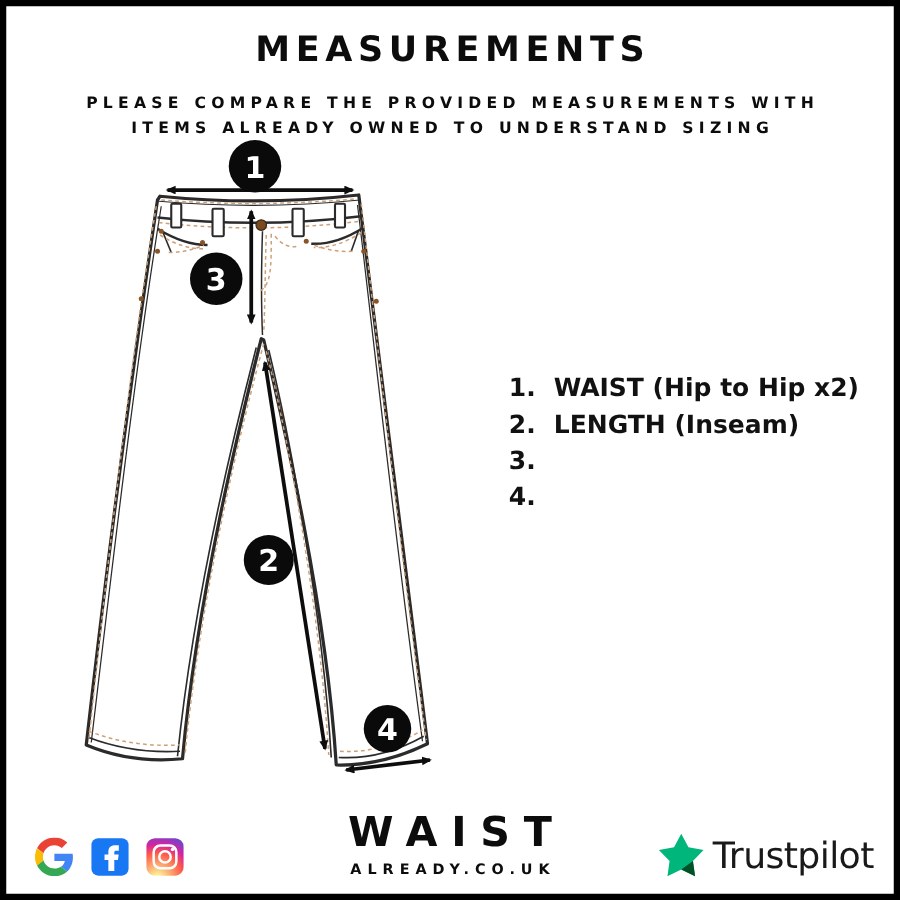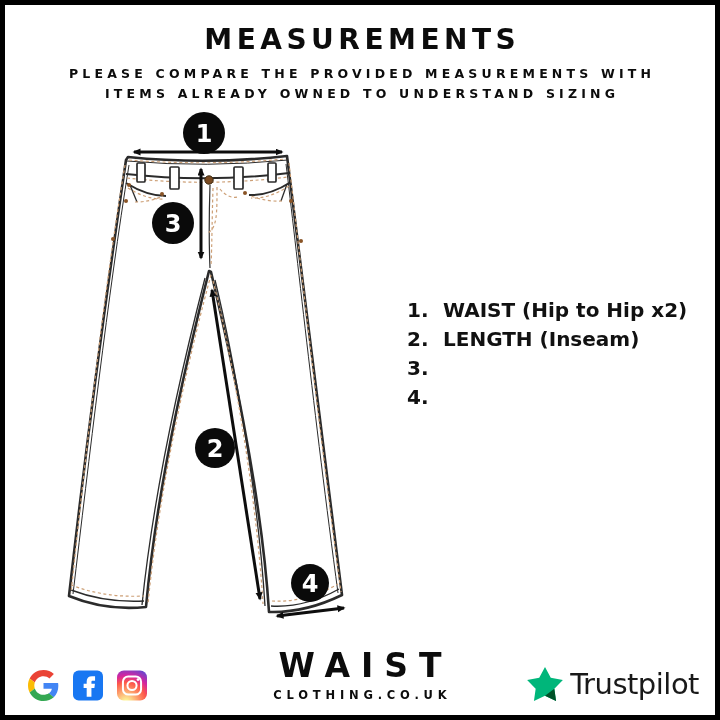--- a/index.html
+++ b/index.html
@@ -12,21 +12,21 @@
     color:#111;
     overflow:hidden;
   }
   
   .header { position:absolute; top:18px; left:0; width:100%; text-align:center; }
   .title {
     font-size:28px; font-weight:700; letter-spacing:4.5px;
     padding-left:4.5px; color:#0c0c0c;
   }
   .subtitle {
-    margin-top:8px; font-size:12.5px; font-weight:bold;
+    margin-top:16px; font-size:12.5px; font-weight:bold;
     letter-spacing:4.2px; padding-left:4.2px; line-height:20px; color:#0c0c0c;
   }
   .subtitle span { display:block; }
   
   .jeans-svg { position:absolute; left:45px; top:100px; }
   
   .legend { position:absolute; left:402px; top:290px; }
   .legend-row { display:flex; height:29px; align-items:center; }
   .legend-num { width:36px; font-size:20px; font-weight:bold; }
   .legend-label { font-size:20px; font-weight:bold; white-space:nowrap; }
@@ -195,21 +195,21 @@
     </defs>
     <rect x="0" y="0" width="48" height="48" rx="11" fill="url(#igGrad)"></rect>
     <rect x="9.5" y="9.5" width="29" height="29" rx="8.5" fill="none" stroke="#ffffff" stroke-width="3.2"></rect>
     <circle cx="24" cy="24" r="7.3" fill="none" stroke="#ffffff" stroke-width="3.2"></circle>
     <circle cx="33.6" cy="14.4" r="2.2" fill="#ffffff"></circle>
   </svg>
 </div>
 
 <div class="brand">
   <div class="brand-name">WAIST</div>
-  <div class="brand-domain">CLOTHING.CO.UK</div>
+  <div class="brand-domain">ALREADY.CO.UK</div>
 </div>
 
 <div class="trustpilot">
   <svg width="38" height="36" viewBox="0 0 46 44">
     <polygon fill="#00B67A" points="23,0 30.05,13.29 44.87,15.89 34.41,26.71 36.52,41.61 23,35 9.48,41.61 11.59,26.71 1.13,15.89 15.95,13.29"></polygon>
     <polygon fill="#005128" points="34.41,26.71 36.52,41.61 23,35"></polygon>
   </svg>
   <span class="trustpilot-text">Trustpilot</span>
 </div>
 

